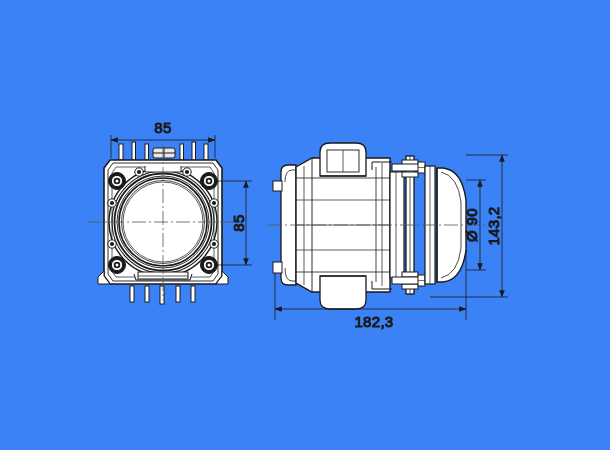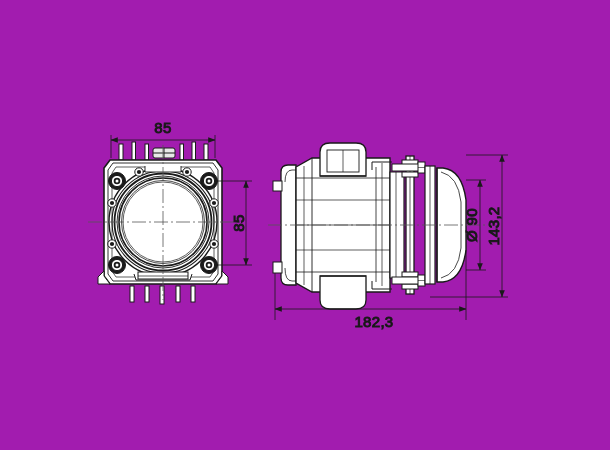--- a/index.html
+++ b/index.html
@@ -10,21 +10,21 @@
   body {
     width: 610px;
     height: 450px;
     overflow: hidden;
     font-family: "Liberation Sans", sans-serif;
   }
   #drawing-canvas {
     position: relative;
     width: 610px;
     height: 450px;
-    background: #a21caf;
+    background: #3b82f6;
   }
   #drawing-svg {
     display: block;
     width: 610px;
     height: 450px;
   }
   .dim-text {
     font-family: "Liberation Sans", sans-serif;
     font-size: 15px;
     fill: #111111;

